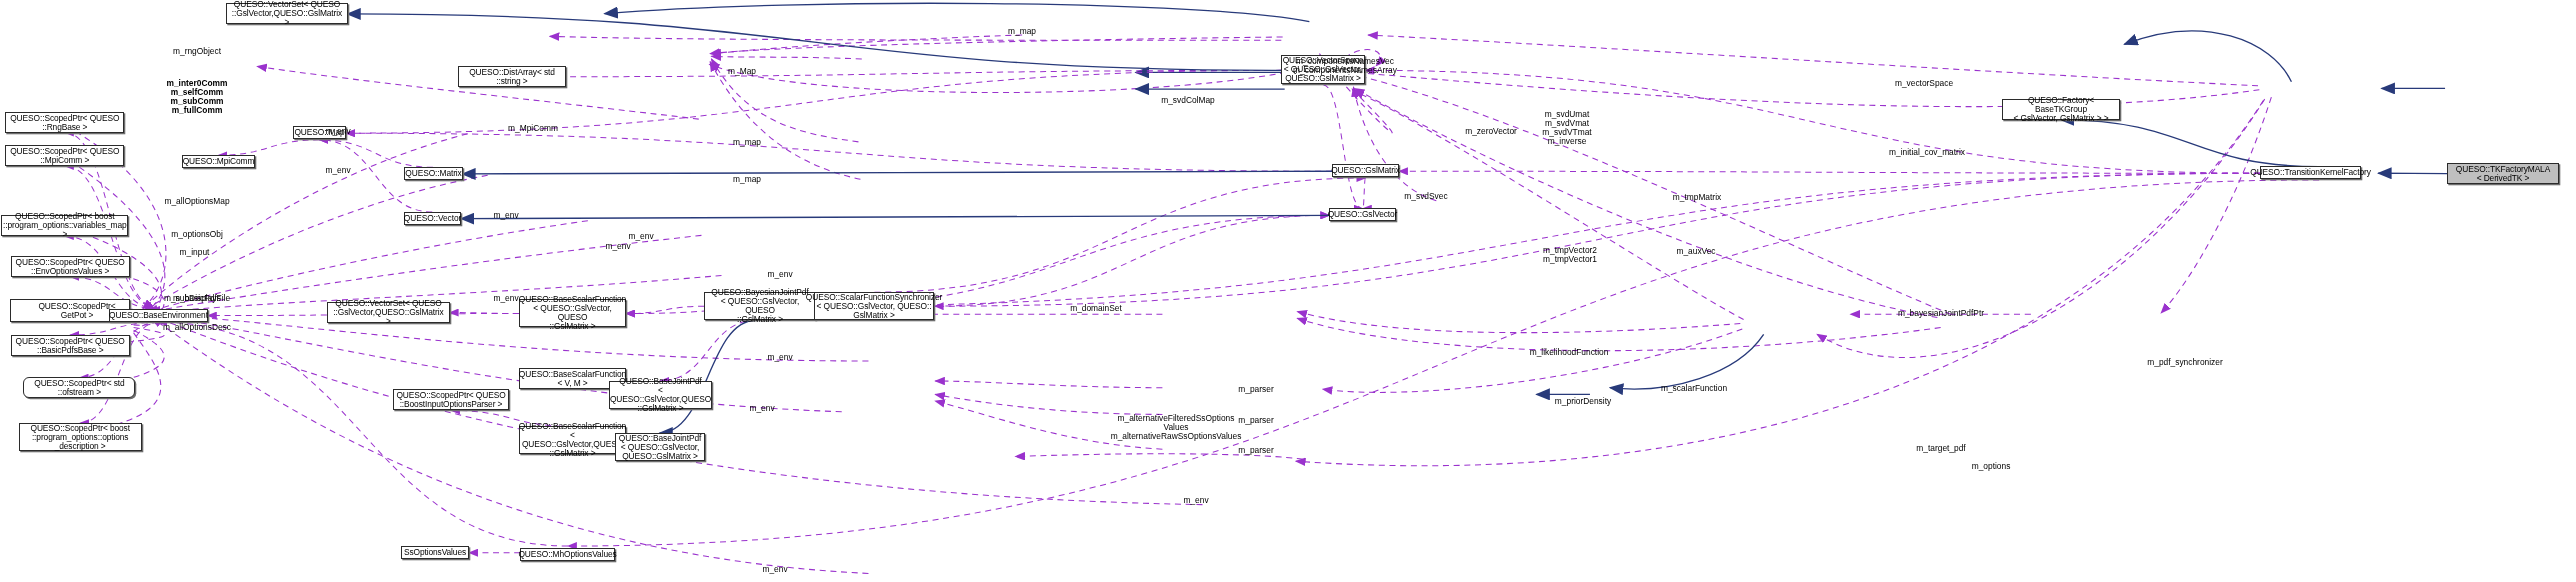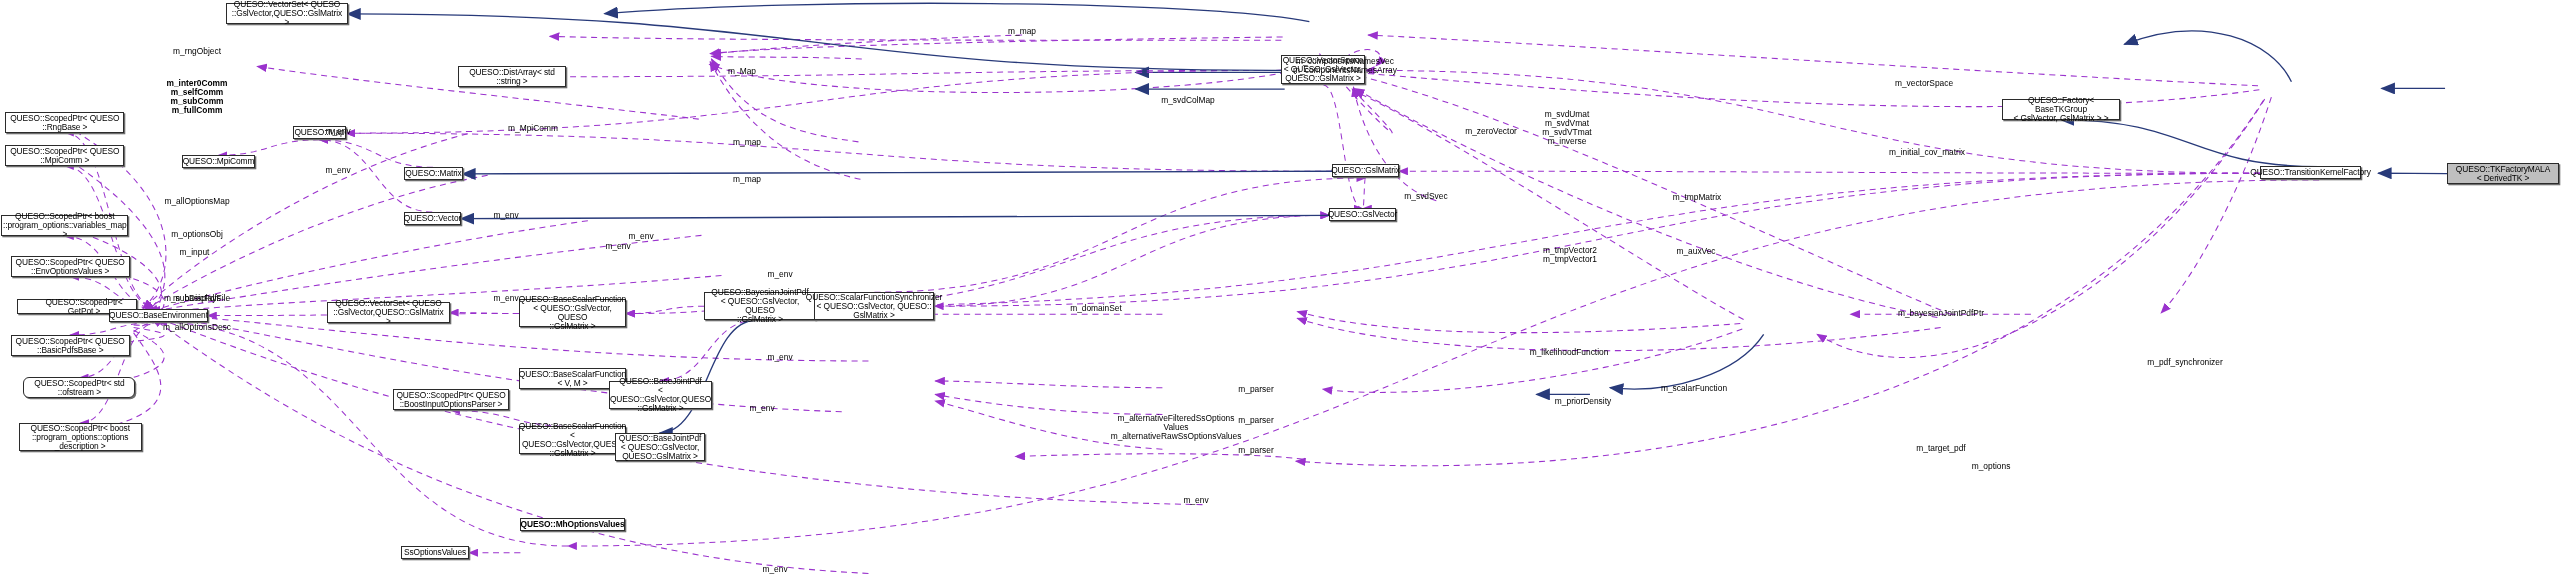--- a/index.html
+++ b/index.html
@@ -193,21 +193,21 @@
     </svg>
 
   <div class="node" style="left:5.3px;  top:112px; width:119px; height:21px;">QUESO::ScopedPtr&lt; QUESO
 ::RngBase &gt;</div>
   <div class="node" style="left:5.3px;  top:145px; width:119px; height:21px;">QUESO::ScopedPtr&lt; QUESO
 ::MpiComm &gt;</div>
   <div class="node" style="left:1.3px;  top:215px; width:127px; height:21px;">QUESO::ScopedPtr&lt; boost
 ::program_options::variables_map &gt;</div>
   <div class="node" style="left:10.7px; top:256px; width:119px; height:21px;">QUESO::ScopedPtr&lt; QUESO
 ::EnvOptionsValues &gt;</div>
-  <div class="node" style="left:17px; top:299px; width:120px; height:15px;padding-left:16px;">QUESO::ScopedPtr&lt; GetPot &gt;</div>
+  <div class="node" style="left:10px; top:299px; width:120px; height:23px;padding-left:16px;">QUESO::ScopedPtr&lt; GetPot &gt;</div>
   <div class="node" style="left:10.7px; top:335px; width:119px; height:21px;">QUESO::ScopedPtr&lt; QUESO
 ::BasicPdfsBase &gt;</div>
   <div class="node" style="left:23.4px; top:377px; width:112px; height:21px;border-radius:6px;">QUESO::ScopedPtr&lt; std
 ::ofstream &gt;</div>
   <div class="node" style="left:18.7px; top:423px; width:123px; height:28px;">QUESO::ScopedPtr&lt; boost
 ::program_options::options
 _description &gt;</div>
 
   <div class="node" style="left:109px; top:309px; width:99px; height:13.4px;">QUESO::BaseEnvironment</div>
 
@@ -251,21 +251,21 @@
 &lt; QUESO::GslVector,
 QUESO::GslMatrix &gt;</div>
   <div class="node" style="left:704px; top:292px; width:112px; height:28px;">QUESO::BayesianJointPdf
 &lt; QUESO::GslVector, QUESO
 ::GslMatrix &gt;</div>
   <div class="node" style="left:814px; top:292px; width:120px; height:28px;">QUESO::ScalarFunctionSynchronizer
 &lt; QUESO::GslVector, QUESO::
 GslMatrix &gt;</div>
 
   <div class="node" style="left:401px; top:546px; width:68px; height:13.4px;">SsOptionsValues</div>
-  <div class="node" style="left:520px; top:518px; width:105px; height:13.4px;font-weight:bold;">QUESO::MhOptionsValues</div>
+  <div class="node" style="left:520px; top:548px; width:95px; height:13.4px;">QUESO::MhOptionsValues</div>
 
   <div class="edge-label" style="left:197px;  top:47px;">m_rngObject</div>
   <div class="edge-label" style="left:197px;  top:79px;font-weight:bold;">m_inter0Comm
 m_selfComm
 m_subComm
 m_fullComm</div>
   <div class="edge-label" style="left:197px;  top:197px;">m_allOptionsMap</div>
   <div class="edge-label" style="left:197px;  top:230px;">m_optionsObj</div>
   <div class="edge-label" style="left:183px;  top:248px;padding-left:23px;">m_input</div>
   <div class="edge-label" style="left:197px;  top:266px;margin-top:28px;">m_basicPdfs</div>

